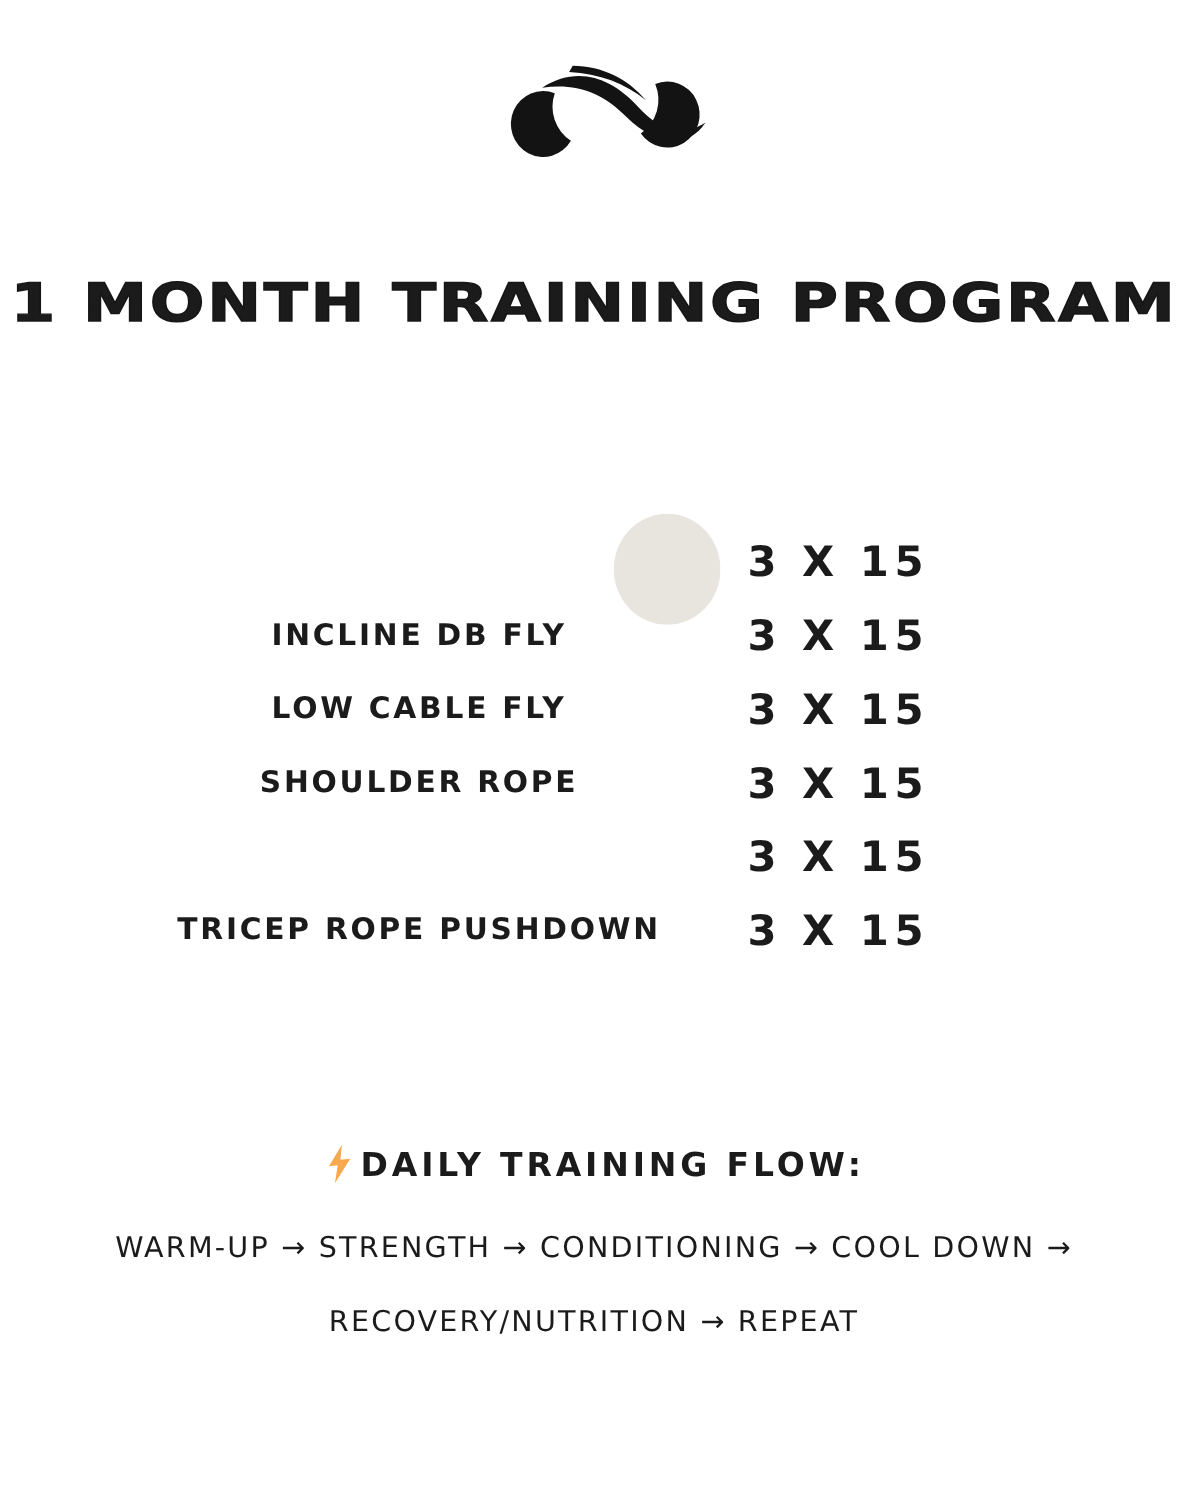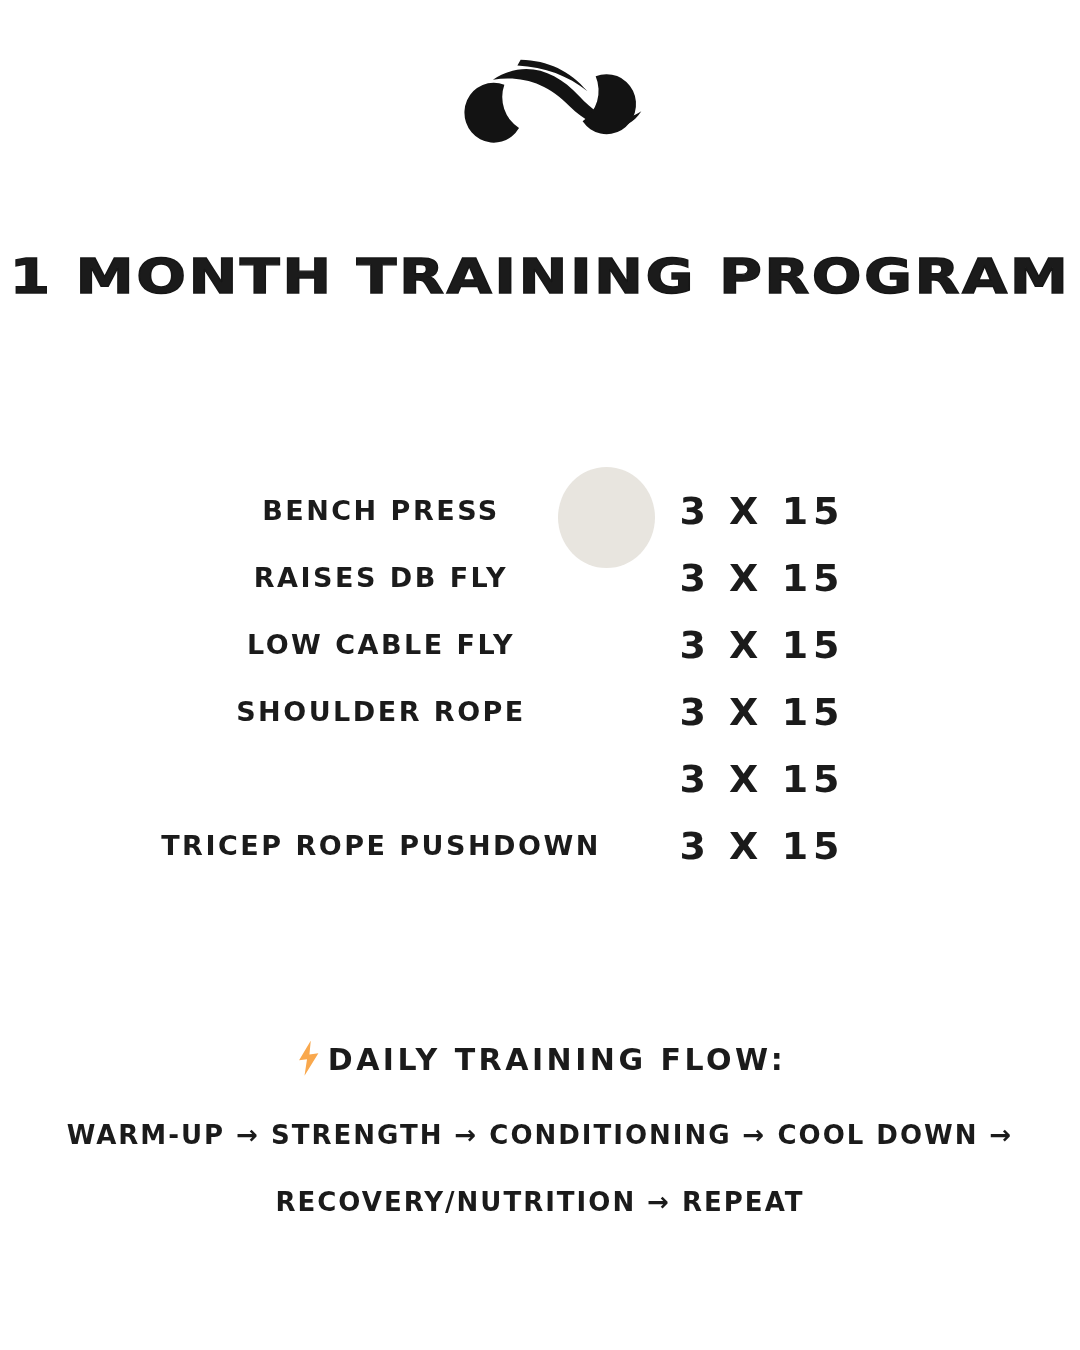--- a/index.html
+++ b/index.html
@@ -87,21 +87,21 @@
   .bolt-icon-wrap {
     width: 30px; height: 40px;
     margin-right: 4px;
     display: inline-flex; align-items: center; justify-content: center;
   }
   .flow-line {
     position: absolute;
     left: 0; width: 1080px; height: 64px;
     display: flex; align-items: center; justify-content: center;
     font-size: 26px;
-    font-weight: bold;
+    font-weight: normal;
     letter-spacing: 2px;
     white-space: nowrap;
   }
   .flow-line-1 { top: 1103px; }
   .flow-line-2 { top: 1170px; }
 </style>
 </head>
 <body>
 
 <div class="logo-wrap">
@@ -120,25 +120,24 @@
 </div>
 
 <div class="title">1 MONTH TRAINING PROGRAM</div>
 
 <svg class="highlight-circle" width="97" height="101" viewBox="0 0 97 101">
   <ellipse cx="48.5" cy="50.5" rx="48.5" ry="50.5" fill="#e8e5df"></ellipse>
 </svg>
 
 <div class="workout-list">
   <div class="workout-row">
-    <div class="exercise-name">BENCH PRESS</div>
     <div class="exercise-sets">3 X 15</div>
   </div>
   <div class="workout-row">
-    <div class="exercise-name">RAISES DB FLY</div>
+    <div class="exercise-name">INCLINE DB FLY</div>
     <div class="exercise-sets">3 X 15</div>
   </div>
   <div class="workout-row">
     <div class="exercise-name">LOW CABLE FLY</div>
     <div class="exercise-sets">3 X 15</div>
   </div>
   <div class="workout-row">
     <div class="exercise-name">SHOULDER ROPE</div>
     <div class="exercise-sets">3 X 15</div>
   </div>

